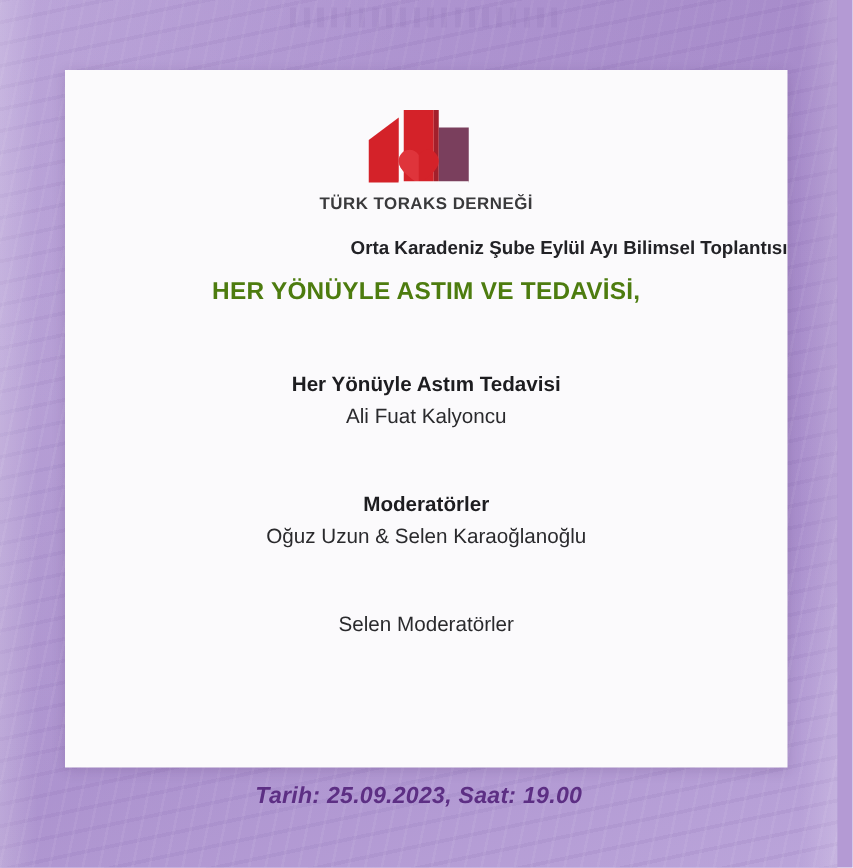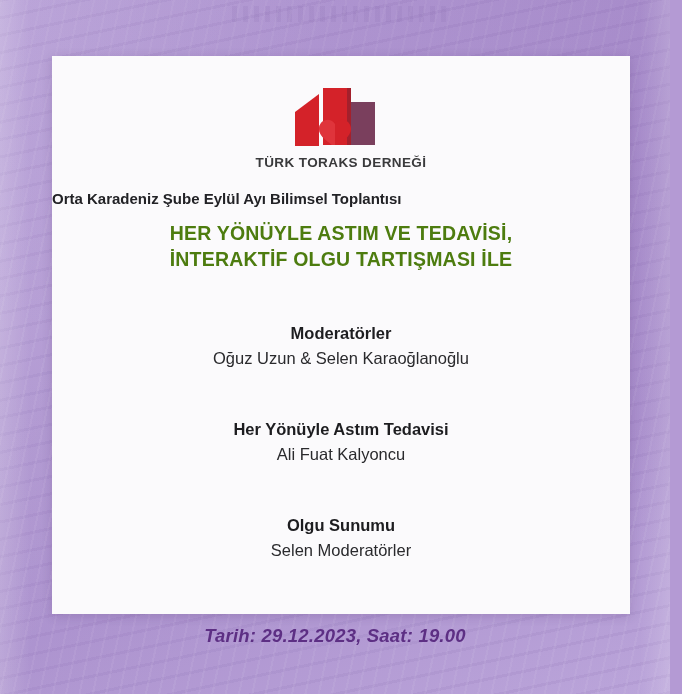--- a/index.html
+++ b/index.html
@@ -60,21 +60,21 @@
   .logo-caption {
     margin-top: 7px;
     font-size: 13.5px;
     font-weight: bold;
     letter-spacing: 0.4px;
     color: #3a3a3c;
   }
 
   .subtitle {
     margin-top: 20px;
-    text-align: left;
+    text-align: right;
     font-size: 15px;
     font-weight: bold;
     color: #222226;
   }
   .title {
     margin-top: 14px;
     text-align: center;
     font-size: 19.5px;
     font-weight: bold;
     color: #4d7c0f;
@@ -146,36 +146,34 @@
           <rect x="30" y="59" width="56" height="3" fill="#fbfafc"></rect>
         </svg>
       </div>
       <div class="logo-caption">TÜRK TORAKS DERNEĞİ</div>
     </div>
 
     <div class="subtitle">Orta Karadeniz Şube Eylül Ayı Bilimsel Toplantısı</div>
 
     <div class="title">
       <div>HER YÖNÜYLE ASTIM VE TEDAVİSİ,</div>
-      <div>İNTERAKTİF OLGU TARTIŞMASI İLE</div>
+    </div>
+
+    <div class="section s2">
+      <div class="section-role">Her Yönüyle Astım Tedavisi</div>
+      <div class="section-names">Ali Fuat Kalyoncu</div>
     </div>
 
     <div class="section s1">
       <div class="section-role">Moderatörler</div>
       <div class="section-names">Oğuz Uzun &amp; Selen Karaoğlanoğlu</div>
     </div>
 
-    <div class="section s2">
-      <div class="section-role">Her Yönüyle Astım Tedavisi</div>
-      <div class="section-names">Ali Fuat Kalyoncu</div>
-    </div>
-
     <div class="section s3">
-      <div class="section-role">Olgu Sunumu</div>
       <div class="section-names">Selen Moderatörler</div>
     </div>
 
   </div>
 
   <div class="footer">
-    <div class="footer-line">Tarih: 29.12.2023,  Saat: 19.00</div>
+    <div class="footer-line">Tarih: 25.09.2023,  Saat: 19.00</div>
   </div>
 </div>
 
 </body></html>

